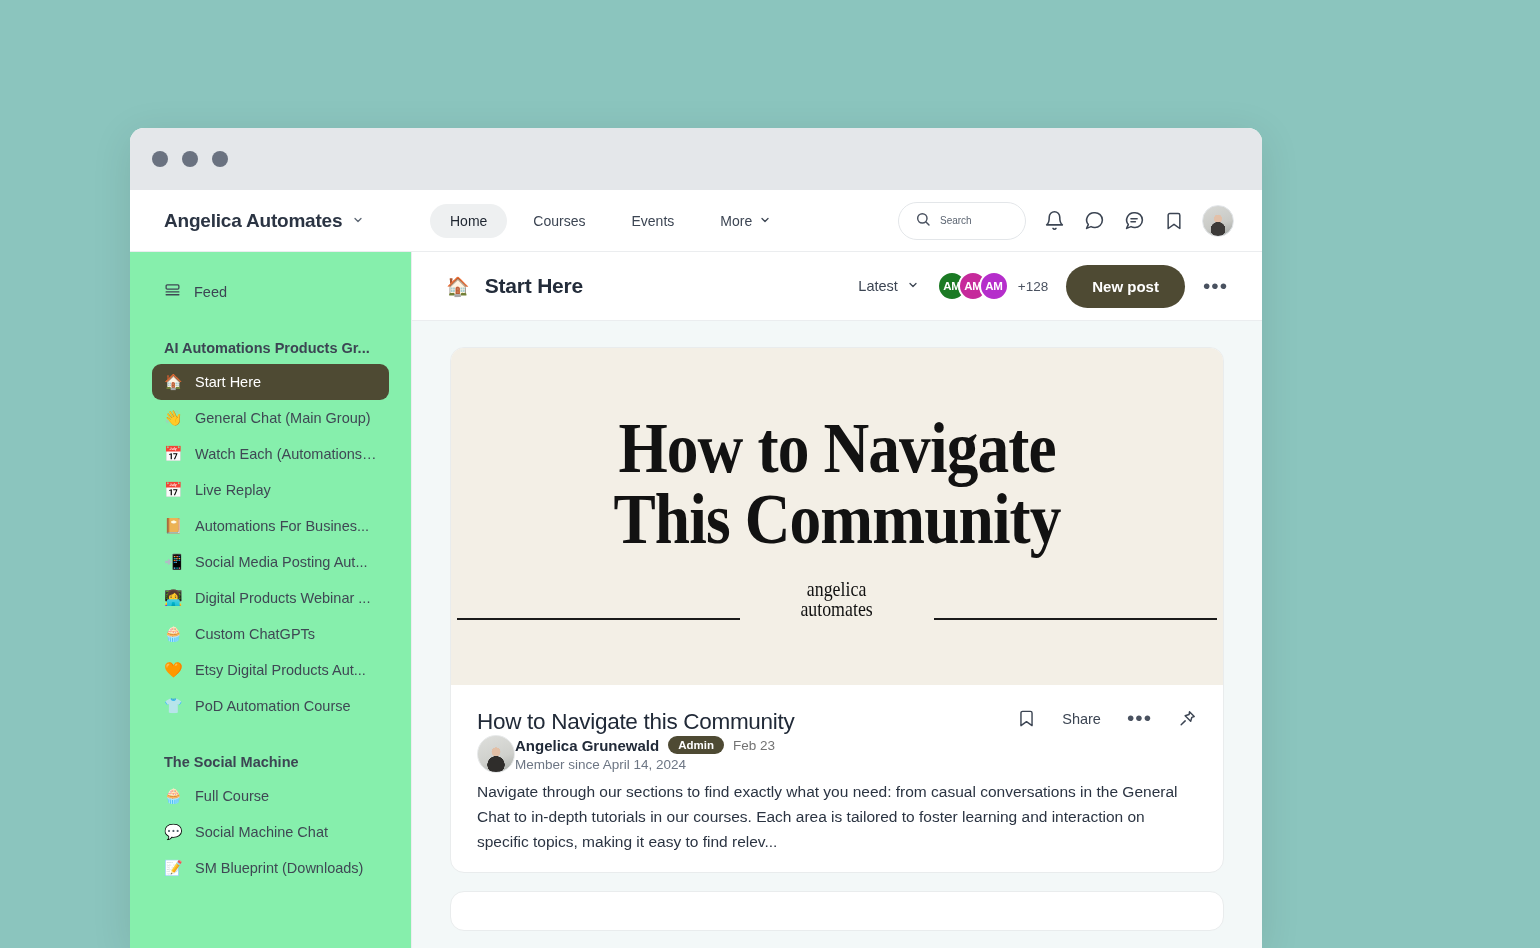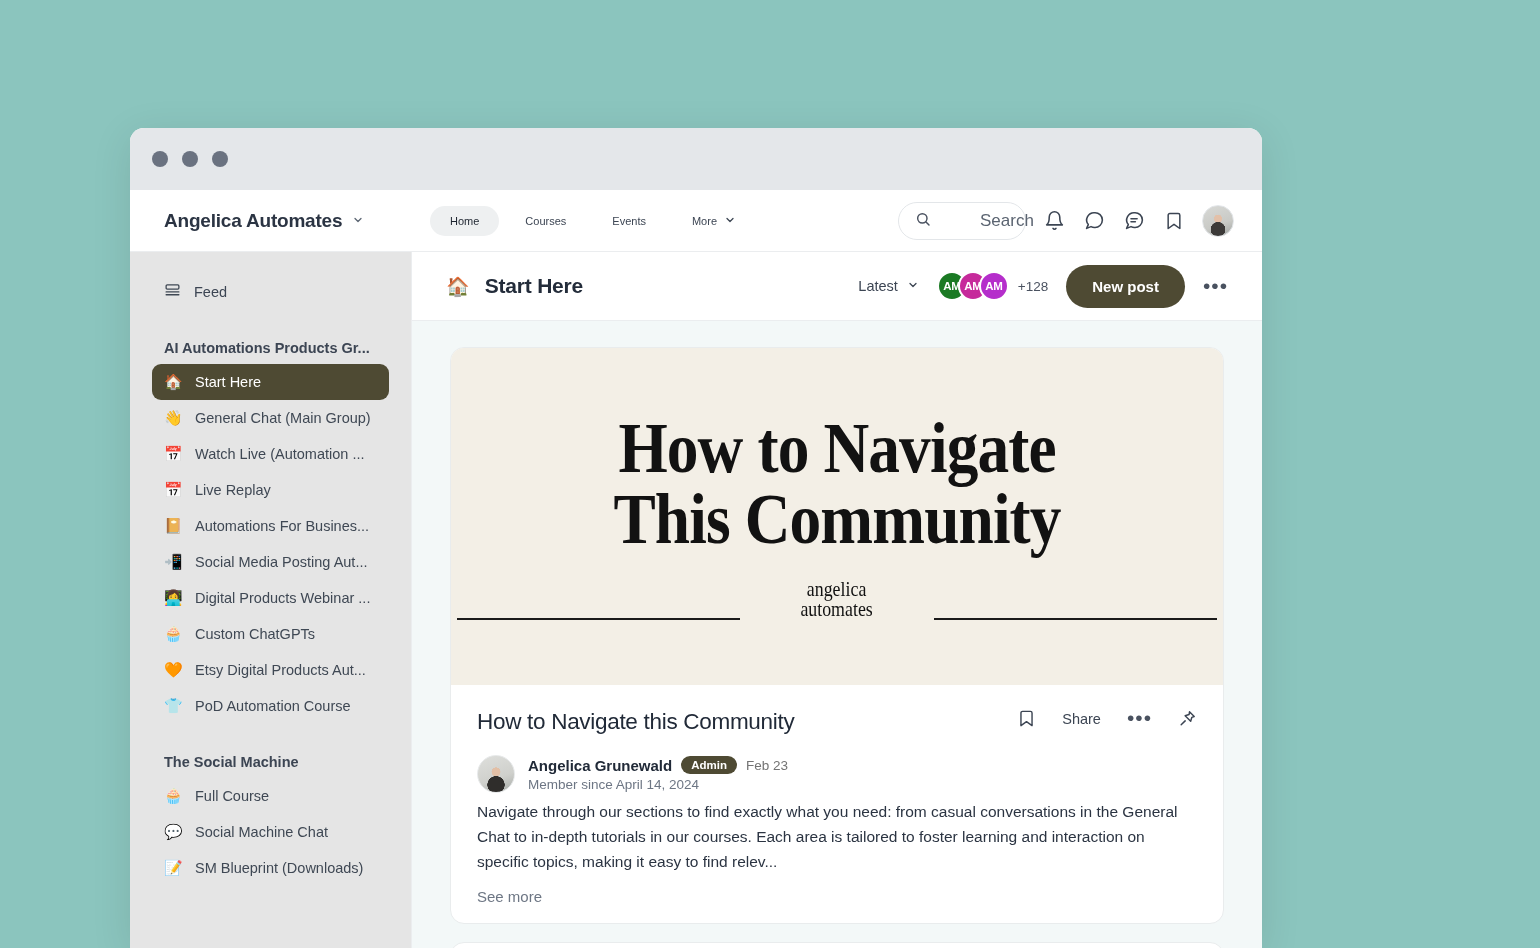--- a/index.html
+++ b/index.html
@@ -43,52 +43,52 @@
   }
   .brand-name {
     font-size: 19px; font-weight: 700; color: #2b3443;
     letter-spacing: -.2px;
   }
   .caret { color: #5c6673; font-size: 11px; line-height: 1; }
 
   .navtabs { display: flex; align-items: center; gap: 6px; margin-left: 18px; }
   .navtab {
     padding: 9px 20px; border-radius: 20px;
-    font-size: 11px; color: #3c4553; font-weight: 400;
+    font-size: 14px; color: #3c4553; font-weight: 400;
     cursor: pointer; white-space: nowrap;
     display: flex; align-items: center; gap: 7px; justify-content: flex-end;
   }
   .navtab.active { background: #eef0f1; color: #1e2530; font-weight: 500; }
 
   .navright {
     margin-left: auto; display: flex; align-items: center;
     gap: 16px; padding-right: 28px;
   }
   .searchbox {
     width: 128px; height: 38px; border: 1px solid #e3e6e9;
     border-radius: 20px; display: flex; align-items: center;
     gap: 9px; padding: 0 16px; cursor: text;
   }
-  .searchbox span.lbl { font-size: 17px; color: #5b6471; margin-left: 40px; }
+  .searchbox span.lbl { font-size: 10px; color: #5b6471; }
   .navicon { width: 24px; height: 24px; color: #3c4553; cursor: pointer; display:flex; align-items:center; justify-content:center;}
   .avatar-top {
     width: 32px; height: 32px; border-radius: 50%;
     background:
       radial-gradient(circle at 50% 78%, #3c3a38 0 26%, transparent 27%),
       radial-gradient(circle at 50% 42%, #e3c0a8 0 17%, transparent 18%),
       linear-gradient(160deg, #d8d9d6 0%, #c9cac6 60%, #9fa3a0 100%);
     border: 1px solid #e3e6e9; cursor: pointer; flex: none;
   }
 
   
   .bodyrow { display: flex; height: 696px; }
 
   
   .sidebar {
-    width: 282px; flex: none; background: #e5e5e5;
+    width: 282px; flex: none; background: #86efac;
     border-right: 1px solid #ebedef;
     padding: 22px 22px 0 22px; overflow: hidden;
   }
   .side-feed {
     display: flex; align-items: center; gap: 13px;
     padding: 8px 12px; border-radius: 8px;
     font-size: 14.5px; color: #3c4553; cursor: pointer;
   }
   .side-head {
     font-size: 14.5px; font-weight: 700; color: #3c4553;
@@ -166,21 +166,21 @@
   .post-body { padding: 24px 26px 18px 26px; }
   .post-top { display: flex; align-items: flex-start; }
   .post-title {
     font-size: 22.5px; font-weight: 400; color: #212a38;
     letter-spacing: -.3px;
   }
   .post-actions { margin-left: auto; display: flex; align-items: center; gap: 26px; }
   .share-lbl { font-size: 14.5px; color: #3c4553; cursor: pointer; }
   .ic { color: #3c4553; cursor: pointer; display: flex; align-items: center; }
 
-  .author-row { display: flex; align-items: center; gap: 13px; margin-top: 20px; }
+  .author-row { display: flex; align-items: center; }
   .author-av {
     width: 38px; height: 38px; border-radius: 50%; flex: none;
     background:
       radial-gradient(circle at 50% 80%, #2f2d2b 0 25%, transparent 26%),
       radial-gradient(circle at 50% 44%, #e2bfa6 0 16%, transparent 17%),
       linear-gradient(160deg, #dedfdc 0%, #cfd0cc 60%, #a6aaa6 100%);
     border: 1px solid #e7e9ea;
   }
   .author-line1 { display: flex; align-items: center; gap: 9px; }
   .author-name { font-size: 15px; font-weight: 700; color: #212a38; }
@@ -302,21 +302,21 @@
       <div class="side-item active">
         <span class="emo">🏠</span>
         <span class="txt">Start Here</span>
       </div>
       <div class="side-item">
         <span class="emo">👋</span>
         <span class="txt">General Chat (Main Group)</span>
       </div>
       <div class="side-item">
         <span class="emo">📅</span>
-        <span class="txt">Watch Live (Automation ...</span>
+        <span class="txt">Watch Each (Automations ...</span>
       </div>
       <div class="side-item">
         <span class="emo">📅</span>
         <span class="txt">Live Replay</span>
       </div>
       <div class="side-item">
         <span class="emo">📔</span>
         <span class="txt">Automations For Busines...</span>
       </div>
       <div class="side-item">
@@ -432,21 +432,20 @@
                 <div class="author-line1">
                   <span class="author-name">Angelica Grunewald</span>
                   <span class="admin-badge">Admin</span>
                   <span class="post-date">Feb 23</span>
                 </div>
                 <div class="member-since">Member since April 14, 2024</div>
               </div>
             </div>
 
             <div class="post-text">Navigate through our sections to find exactly what you need: from casual conversations in the General Chat to in-depth tutorials in our courses. Each area is tailored to foster learning and interaction on specific topics, making it easy to find relev...</div>
-            <div class="seemore">See more</div>
           </div>
         </div>
 
         <div class="card-next"></div>
       </div>
     </div>
   </div>
 </div>
 
 </body></html>

